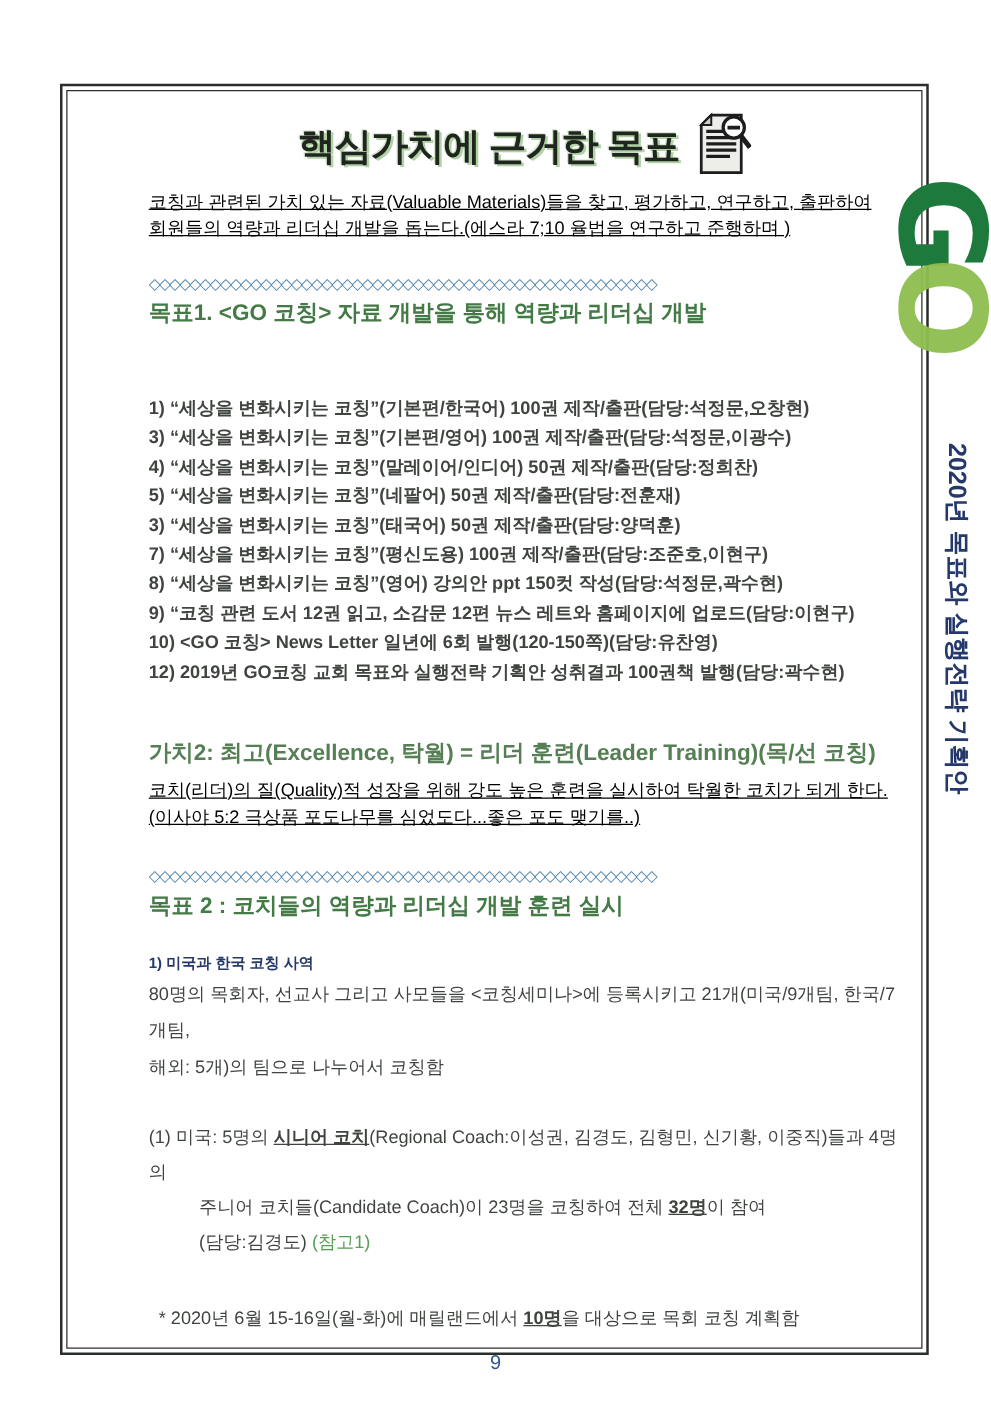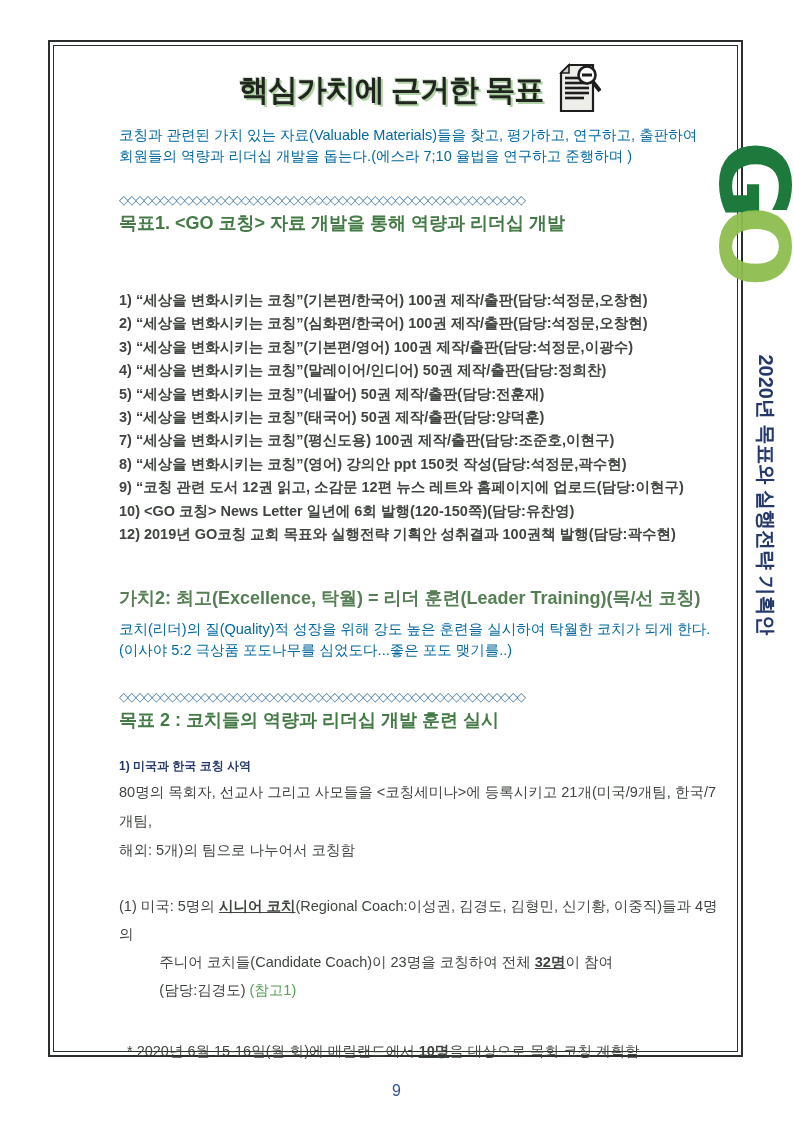--- a/index.html
+++ b/index.html
@@ -1,35 +1,35 @@
 <!DOCTYPE html>
 <html><head>
 <meta charset="utf-8">
 <style>
   * { margin:0; padding:0; box-sizing:border-box; }
   html,body { width:793px; height:1121px; background:#ffffff; overflow:hidden;
     font-family:"Liberation Sans","DejaVu Sans",sans-serif; }
   .page { position:relative; width:793px; height:1121px; background:#fff; }
 
   
-  .frame { position:absolute; left:48px; top:40px; width:695px; height:1017px;
+  .frame { position:absolute; left:48px; top:67px; width:695px; height:1017px;
     border:2px solid #2b2f2b; }
   .frame-inner { position:absolute; inset:3px; border:1px solid #2b2f2b; }
   .content { position:absolute; inset:4px; padding:14px 12px 0 61px; }
 
   
   .title-row { display:flex; align-items:center; justify-content:center; gap:14px; height:52px; }
   .doc-title { font-size:30px; font-weight:900; letter-spacing:-1px; color:#20261f;
     text-shadow: 2px 2px 0 rgba(150,195,135,.75), -1px -1px 0 rgba(150,195,135,.45); }
   .title-icon { flex:0 0 auto; }
 
   
   .h-value { font-size:18px; font-weight:bold; color:#567f55; margin-top:17px; }
   .h-goal  { font-size:18px; font-weight:bold; color:#437a46; margin-top:4px; }
-  .body-text { font-size:14.5px; line-height:21px; color:#0369a1; margin-top:9px; white-space:pre-line; }
+  .body-text { font-size:14.5px; line-height:21px; color:#000000; margin-top:9px; white-space:pre-line;text-decoration:underline; }
   .divider { margin-top:26px; font-size:12.5px; line-height:14px; color:#4f81a8;
     letter-spacing:-1.5px; white-space:nowrap; overflow:hidden; }
 
   
   .goal-list { margin-top:54px;font-weight:bold; }
   .goal-list > div { font-size:14.5px; line-height:23.4px; color:#3f443f; white-space:pre-wrap; }
 
   
   .h-sub { font-size:12px; font-weight:bold; color:#24386a; margin-top:26px; }
   .body-wide { font-size:14.5px; line-height:29px; color:#3f443f; margin-top:3px; white-space:pre-line; }
@@ -83,21 +83,20 @@
         </div>
 
         <div class="body-text">코칭과 관련된 가치 있는 자료(Valuable Materials)들을 찾고, 평가하고, 연구하고, 출판하여
 회원들의 역량과 리더십 개발을 돕는다.(에스라 7;10 율법을 연구하고 준행하며 )</div>
 
         <div class="divider">◇◇◇◇◇◇◇◇◇◇◇◇◇◇◇◇◇◇◇◇◇◇◇◇◇◇◇◇◇◇◇◇◇◇◇◇◇◇◇◇◇◇◇◇◇◇◇◇◇◇</div>
         <div class="h-goal">목표1. &lt;GO 코칭&gt; 자료 개발을 통해 역량과 리더십 개발</div>
 
         <div class="goal-list">
             <div>1) “세상을 변화시키는 코칭”(기본편/한국어) 100권 제작/출판(담당:석정문,오창현)</div>
-            <div>2) “세상을 변화시키는 코칭”(심화편/한국어) 100권 제작/출판(담당:석정문,오창현)</div>
             <div>3) “세상을 변화시키는 코칭”(기본편/영어) 100권 제작/출판(담당:석정문,이광수)</div>
             <div>4) “세상을 변화시키는 코칭”(말레이어/인디어) 50권 제작/출판(담당:정희찬)</div>
             <div>5) “세상을 변화시키는 코칭”(네팔어) 50권 제작/출판(담당:전훈재)</div>
             <div>3) “세상을 변화시키는 코칭”(태국어) 50권 제작/출판(담당:양덕훈)</div>
             <div>7) “세상을 변화시키는 코칭”(평신도용) 100권 제작/출판(담당:조준호,이현구)</div>
             <div>8) “세상을 변화시키는 코칭”(영어) 강의안 ppt 150컷 작성(담당:석정문,곽수현)</div>
             <div>9) “코칭 관련 도서 12권 읽고, 소감문 12편 뉴스 레트와 홈페이지에 업로드(담당:이현구)</div>
             <div>10) &lt;GO 코칭&gt; News Letter 일년에 6회 발행(120-150쪽)(담당:유찬영)</div>
             <div>12) 2019년 GO코칭 교회 목표와 실행전략 기획안 성취결과 100권책 발행(담당:곽수현)</div>
           </div>

